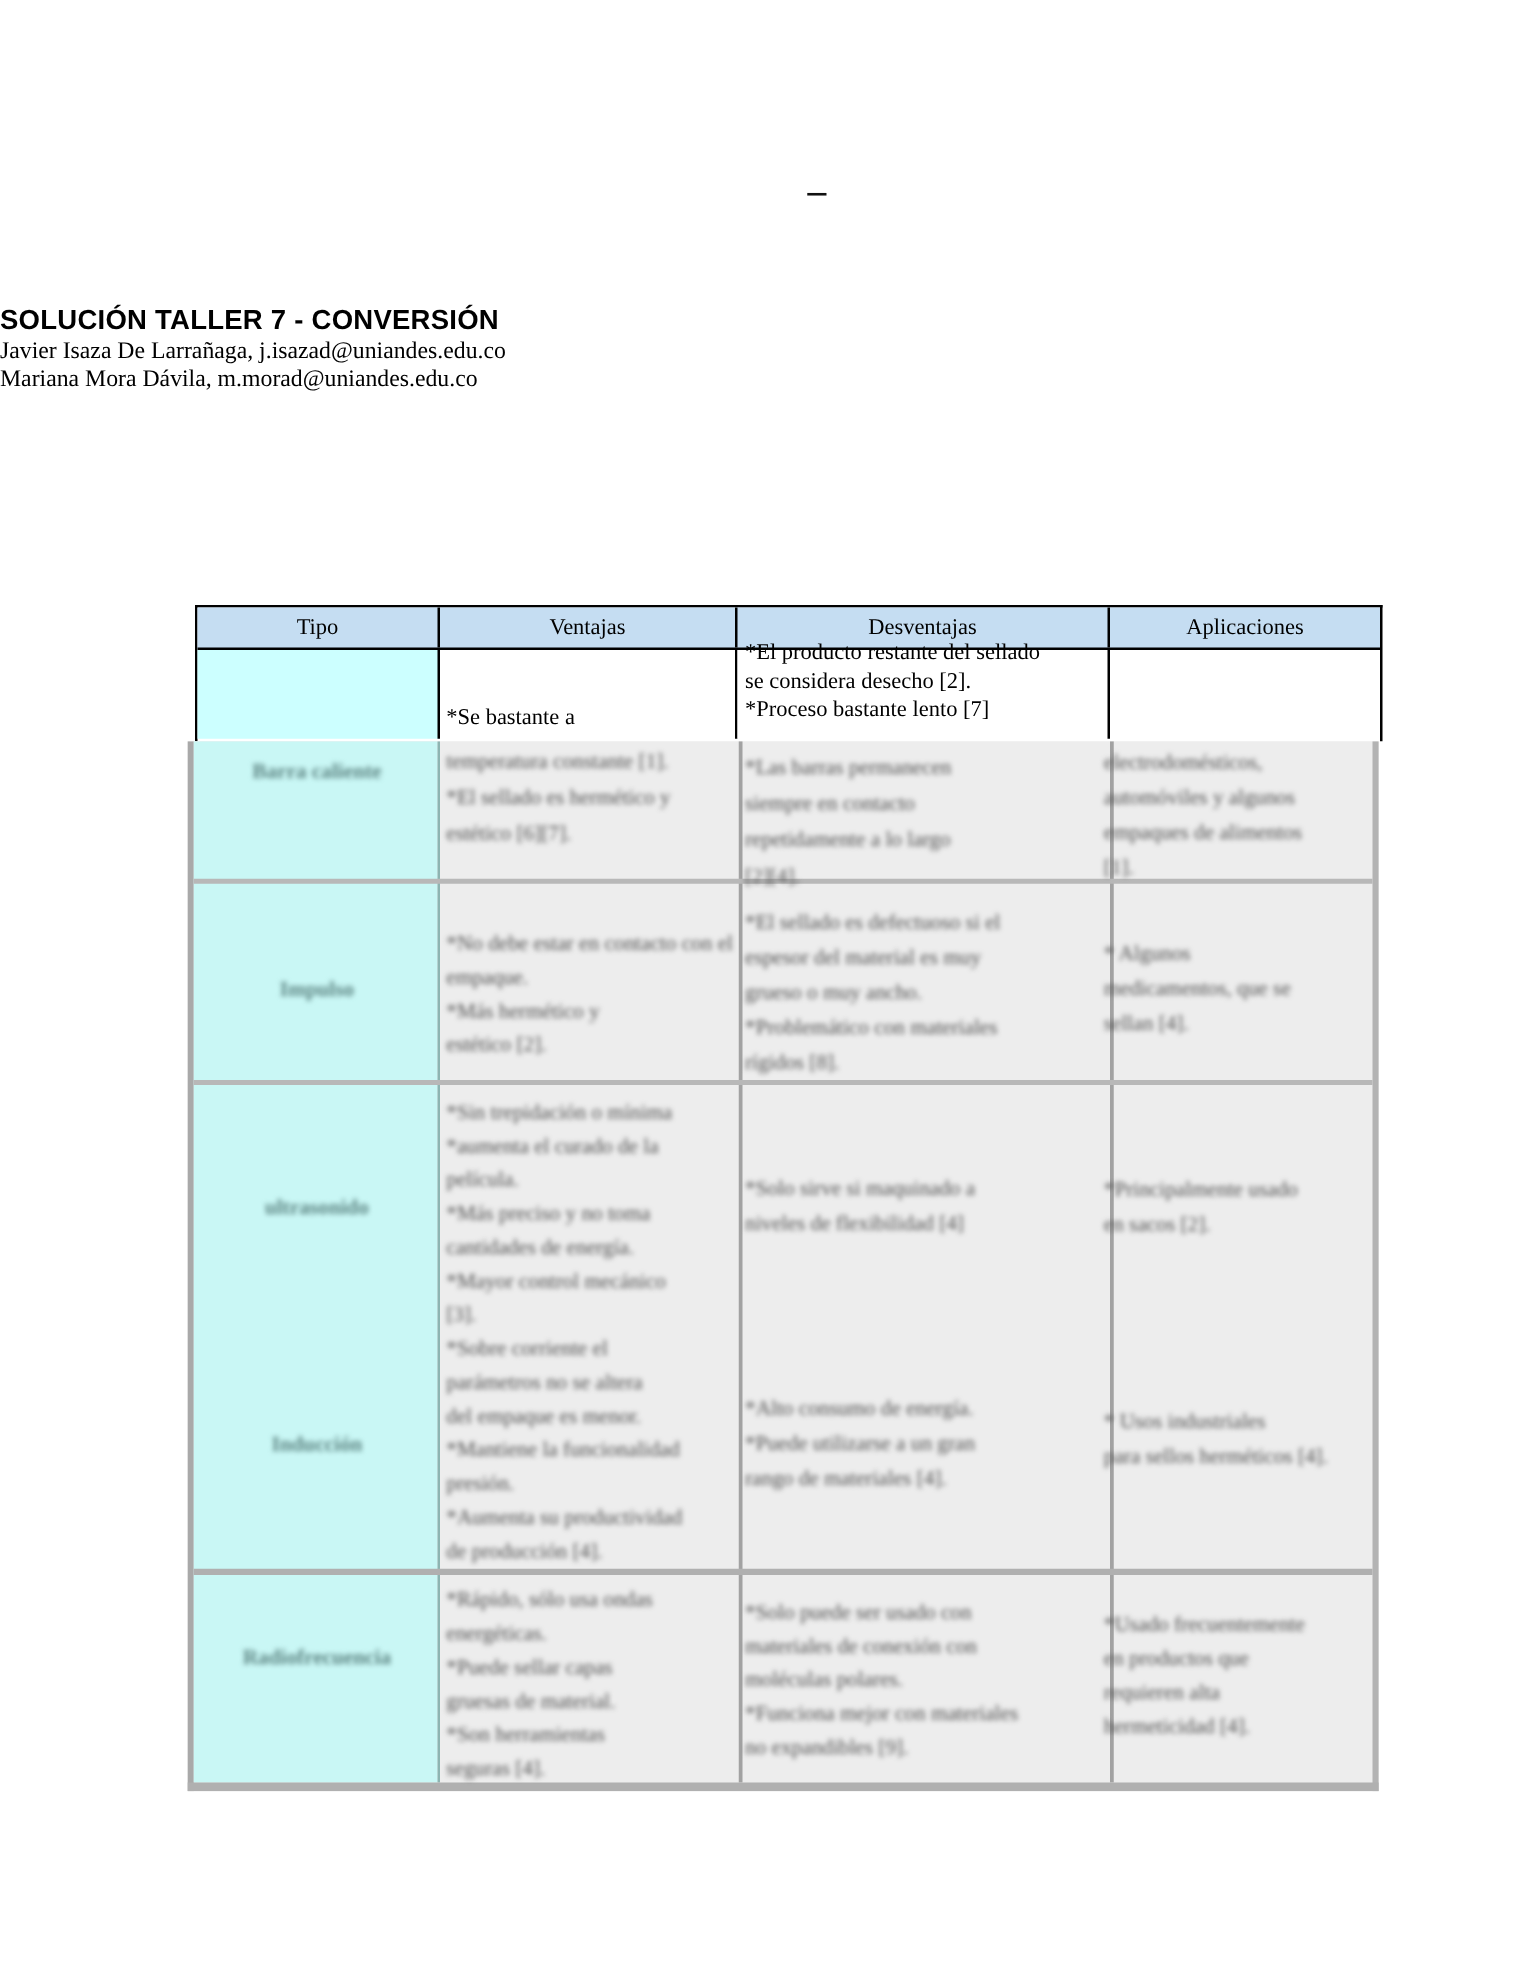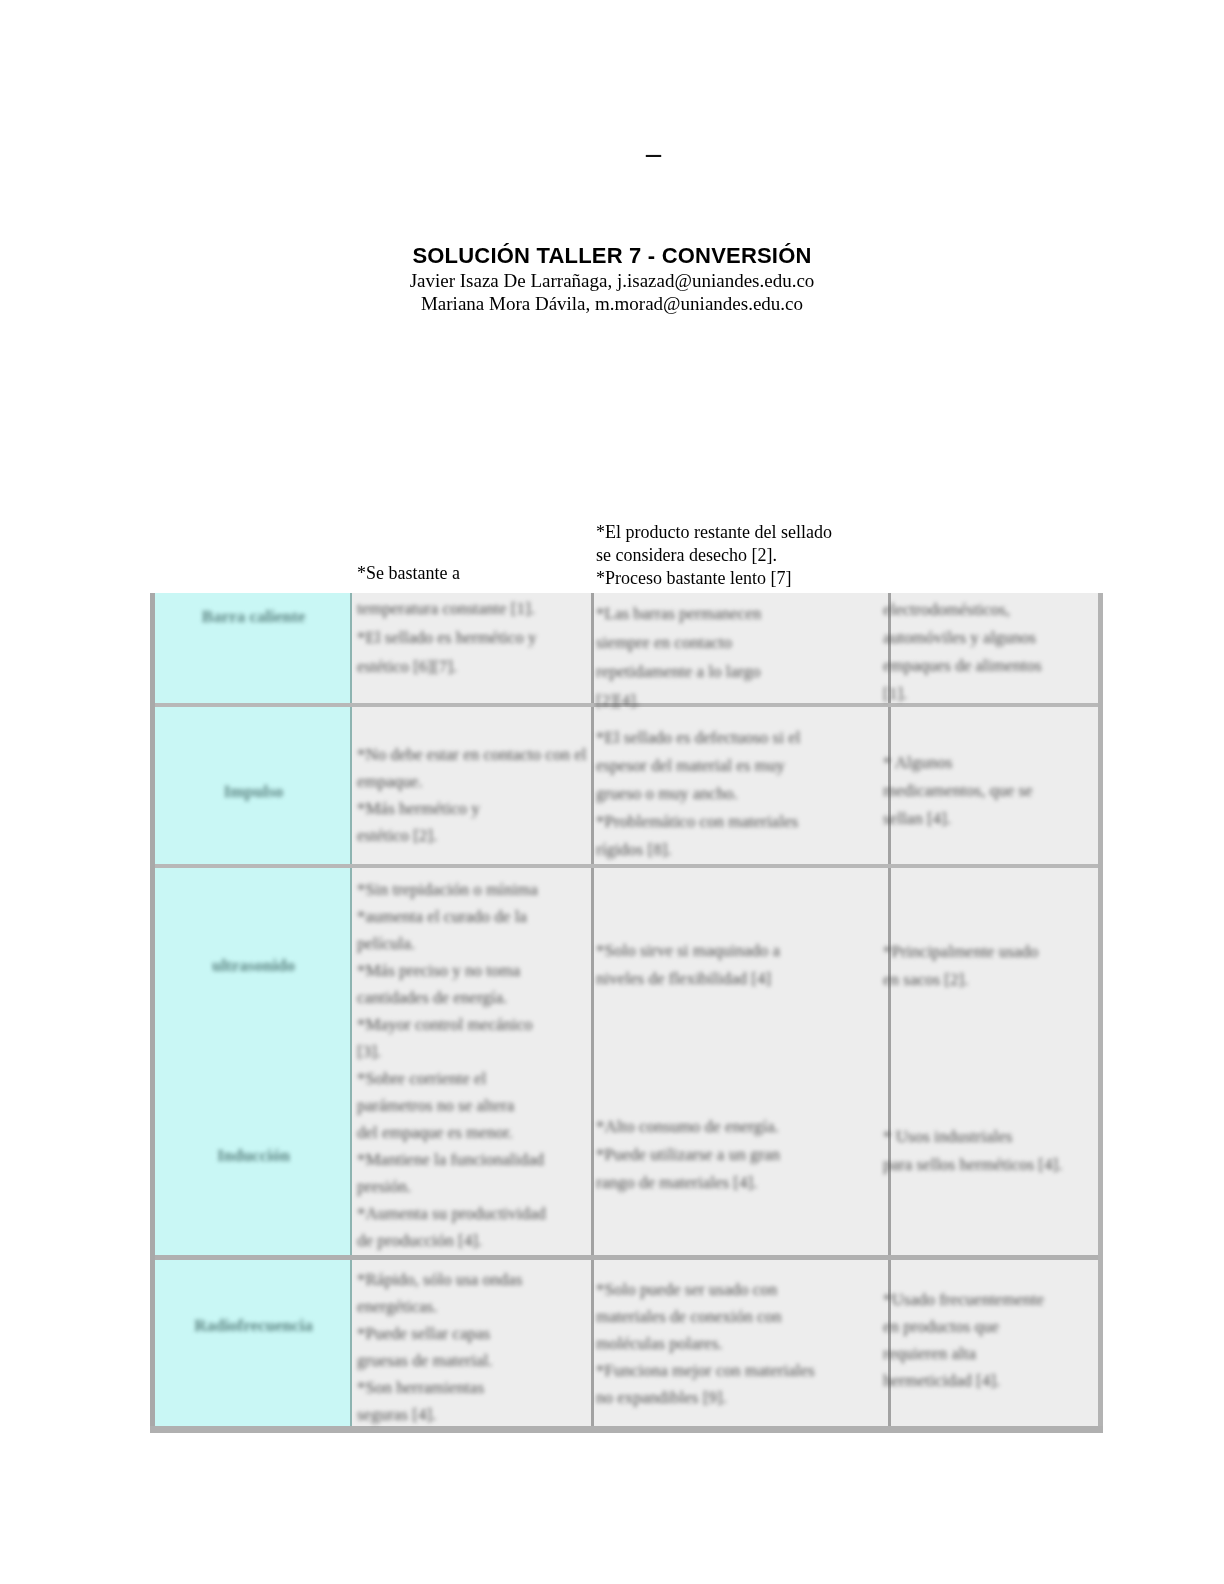--- a/index.html
+++ b/index.html
@@ -1,19 +1,19 @@
 <!DOCTYPE html>
 <html><head>
 <meta charset="utf-8">
 <style>
   html,body{margin:0;padding:0;background:#fff;}
   #page{position:relative;width:1224px;height:1584px;background:#ffffff;overflow:hidden;
         font-family:"Liberation Serif",serif;color:#000;}
   .abs{position:absolute;}
-  .center{width:1224px;text-align:center;}
+  .center{width:1224px;text-align:left;}
   #doc-title{font-family:"Liberation Sans",sans-serif;font-weight:bold;font-size:22px;letter-spacing:.2px;}
   .author{font-size:19px;}
   #top-dash{font-weight:bold;font-size:30px;color:#111;line-height:10px;}
 
   
   #table-clear{left:156px;top:484px;width:950px;height:109px;border-left:2px solid #000;border-right:2px solid #000;border-top:2px solid #000;box-sizing:border-box;}
   #table-head{display:flex;height:34px;background:#c5ddf2;border-bottom:2px solid #000;box-sizing:border-box;}
   .hcell{font-size:18px;text-align:center;padding-top:5px;box-sizing:border-box;border-right:2px solid #000;}
   .hcell:last-child{border-right:none;}
   #body-strip{display:flex;height:71px;}
@@ -36,23 +36,37 @@
 <body>
 
 <div id="page">
 
   <div class="abs" id="top-dash" style="left:646px;top:148px;">–</div>
 
   <div class="abs center" style="top:243px;" id="doc-title">SOLUCIÓN TALLER 7 - CONVERSIÓN</div>
   <div class="abs center author" style="top:270px;">Javier Isaza De Larrañaga, j.isazad@uniandes.edu.co</div>
   <div class="abs center author" style="top:293px;">Mariana Mora Dávila, m.morad@uniandes.edu.co</div>
 
+  <div class="abs" id="table-clear">
+    <div id="table-head">
+      <div class="hcell w1">Tipo</div>
+      <div class="hcell w2">Ventajas</div>
+      <div class="hcell w3">Desventajas</div>
+      <div class="hcell w4">Aplicaciones</div>
+    </div>
+    <div id="body-strip">
+      <div class="bcell w1 cyan"></div>
+      <div class="bcell w2"></div>
+      <div class="bcell w3"></div>
+      <div class="bcell w4"></div>
+    </div>
+  </div>
 
   <div class="abs cleartext" style="left:357px;top:562px;width:232px;">*Se bastante a</div>
-  <div class="abs cleartext" style="left:596px;top:521px;width:292px;">*El producto restante del sellado
+  <div class="abs cleartext" style="left:596px;top:510px;width:292px;">*El producto restante del sellado
 se considera desecho [2].
 *Proceso bastante lento [7]</div>
 
   <div class="abs" id="blur-overlay">
 
     <div class="strip" style="left:0;top:0;width:5px;height:840px;background:#a9a9a9;"></div>
     <div class="strip" style="left:948px;top:0;width:5px;height:840px;background:#b3b3b3;"></div>
     <div class="strip" style="left:5px;top:0;width:195px;height:833px;background:#c9f7f5;"></div>
     <div class="vline" style="left:200px;top:0;width:2px;height:833px;background:#8db4b1;"></div>
     <div class="vline" style="left:441px;top:0;width:3px;height:833px;background:#a2a2a2;"></div>

